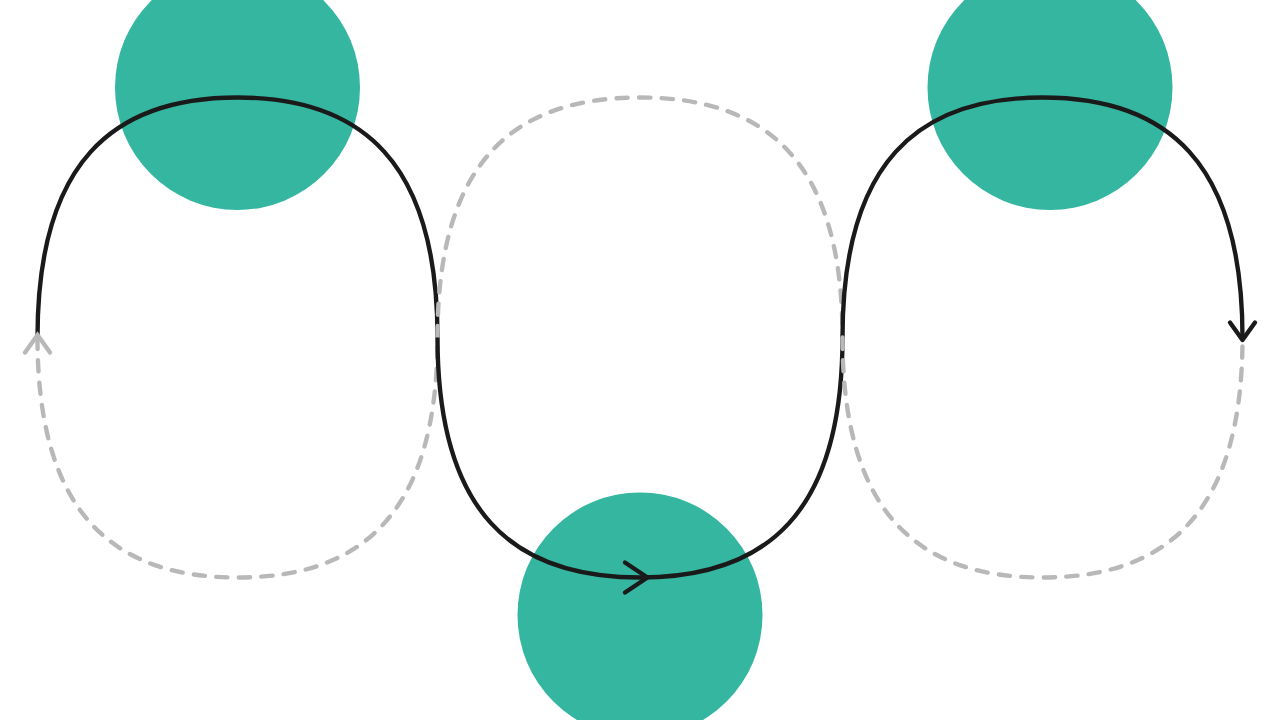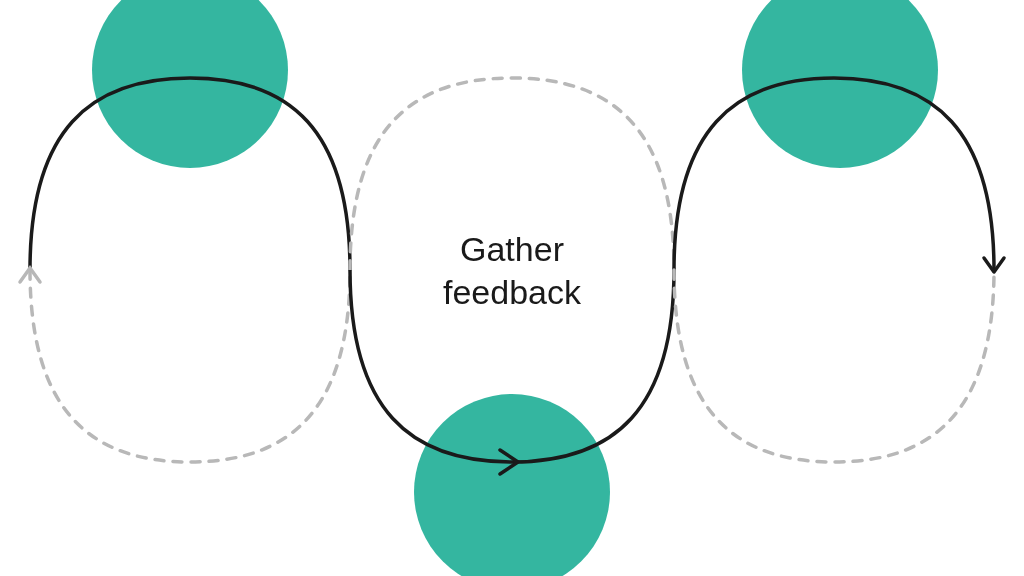--- a/index.html
+++ b/index.html
@@ -57,17 +57,15 @@
     <path d="M 674 270 C 674 410, 734 462, 834 462 C 934 462, 994 410, 994 270" fill="none" stroke="#b8b8b8" stroke-width="3.5" stroke-dasharray="9 9" stroke-linecap="round"></path>
 
     <path d="M 20 282 L 30 268 L 40 282" fill="none" stroke="#b8b8b8" stroke-width="3.5" stroke-linecap="round"></path>
 
     <path d="M 500 450 L 518 462 L 500 474" fill="none" stroke="#1a1a1a" stroke-width="3.5" stroke-linecap="round" stroke-linejoin="round"></path>
 
     <path d="M 984 258 L 994 272 L 1004 258" fill="none" stroke="#1a1a1a" stroke-width="3.5" stroke-linecap="round" stroke-linejoin="round"></path>
   </svg>
 
 
-  <div class="label" style="left:422px; top:228px; width:180px; white-space:pre-line;">Gather
-feedback</div>
 
 
 </div>
 
 </body></html>

